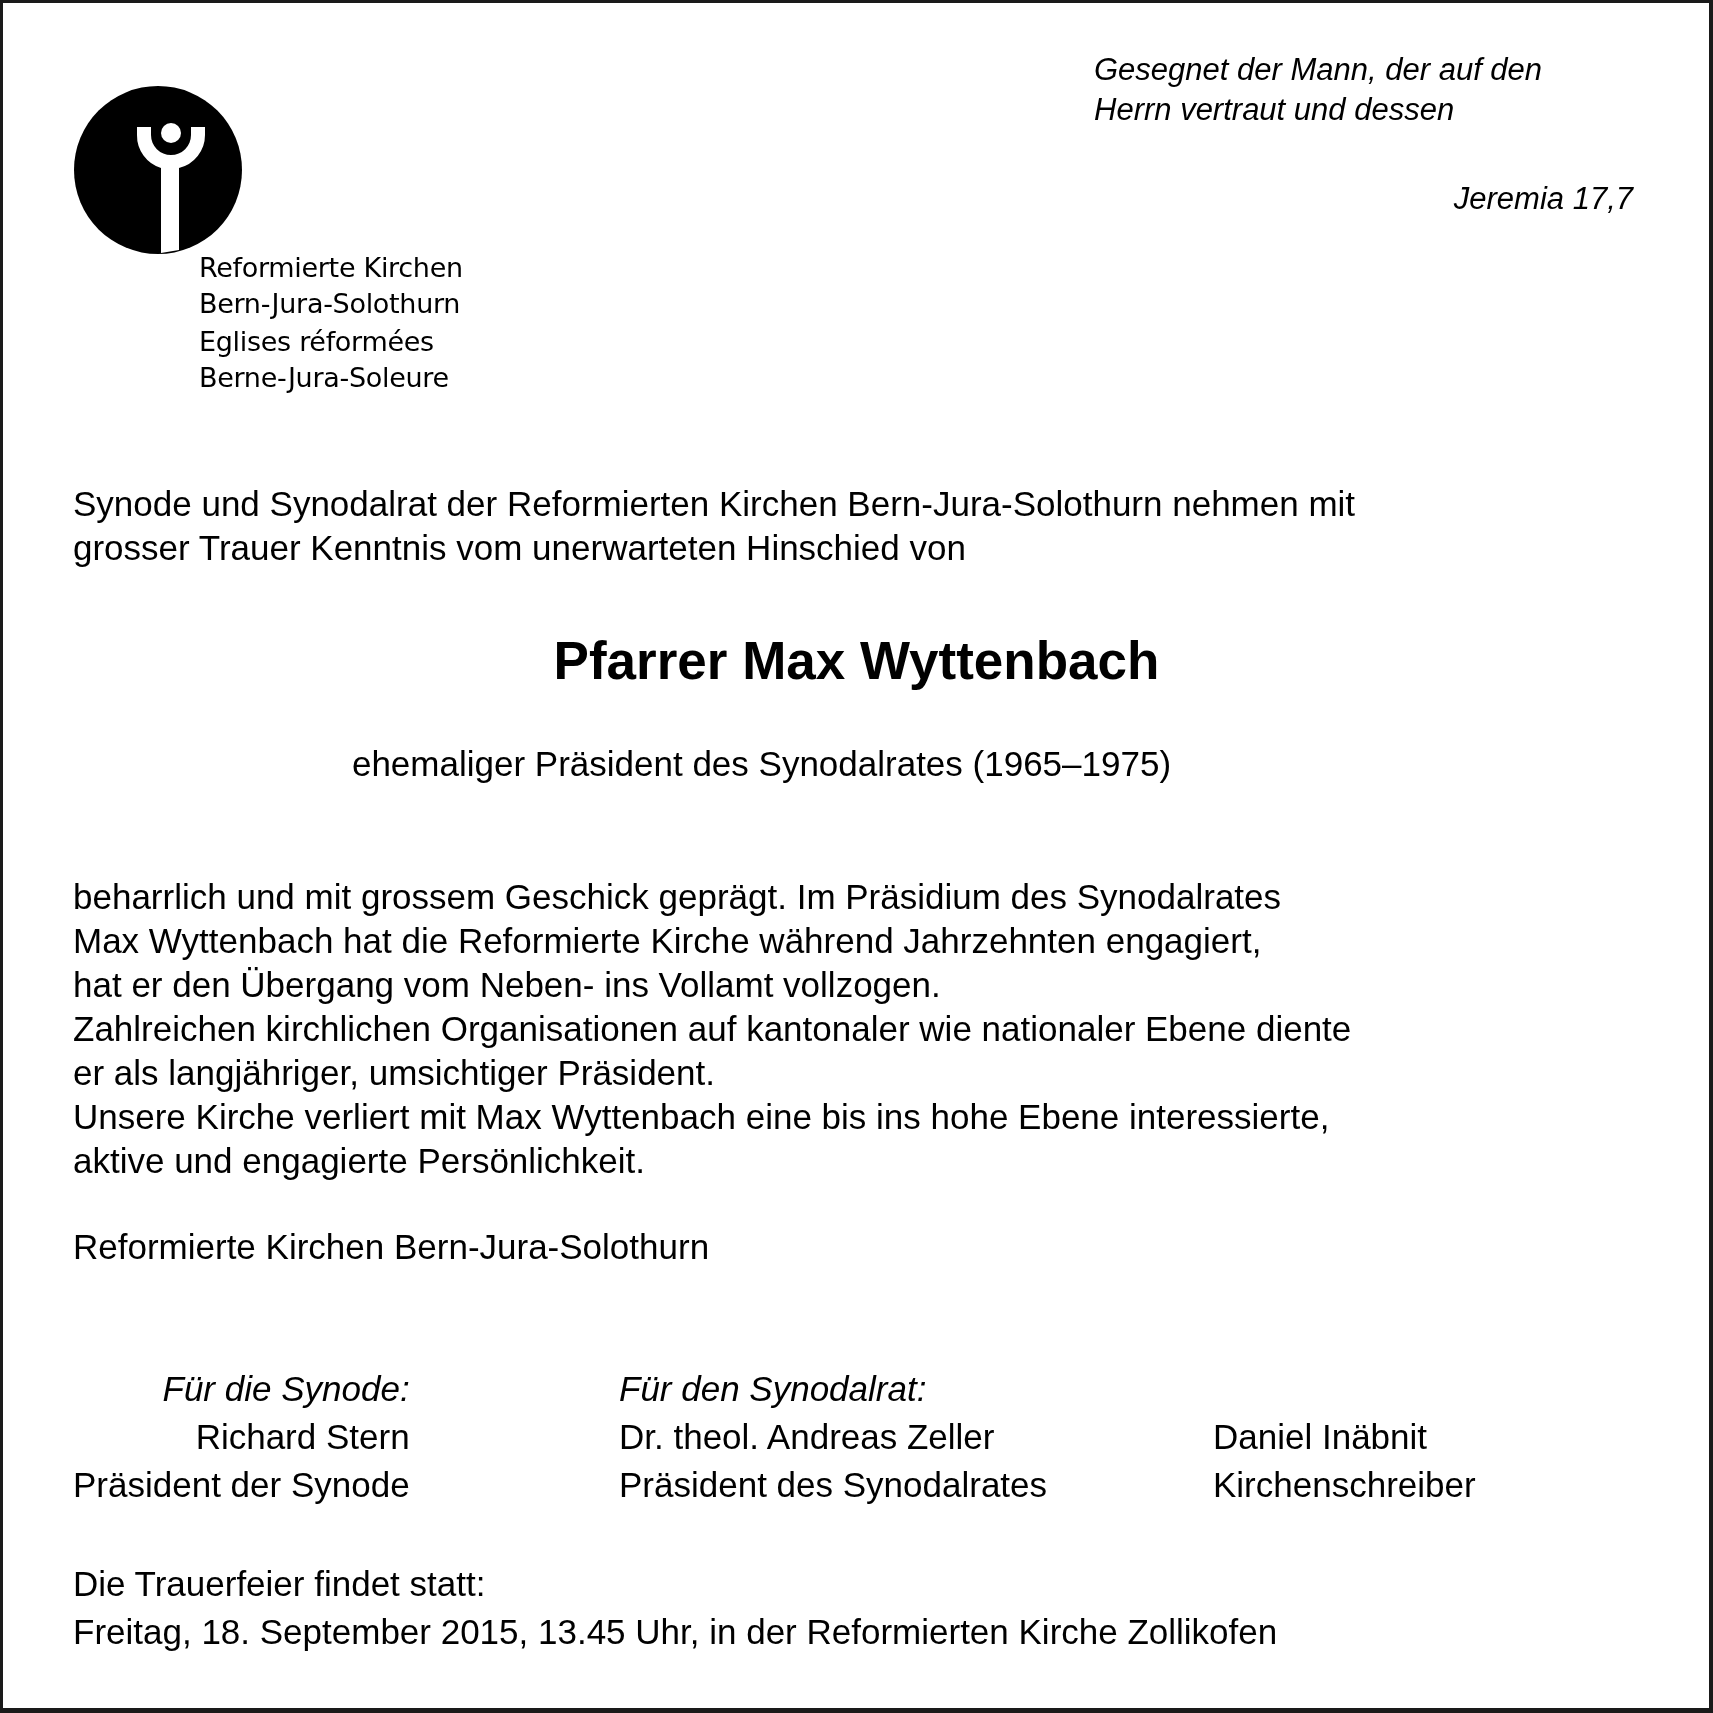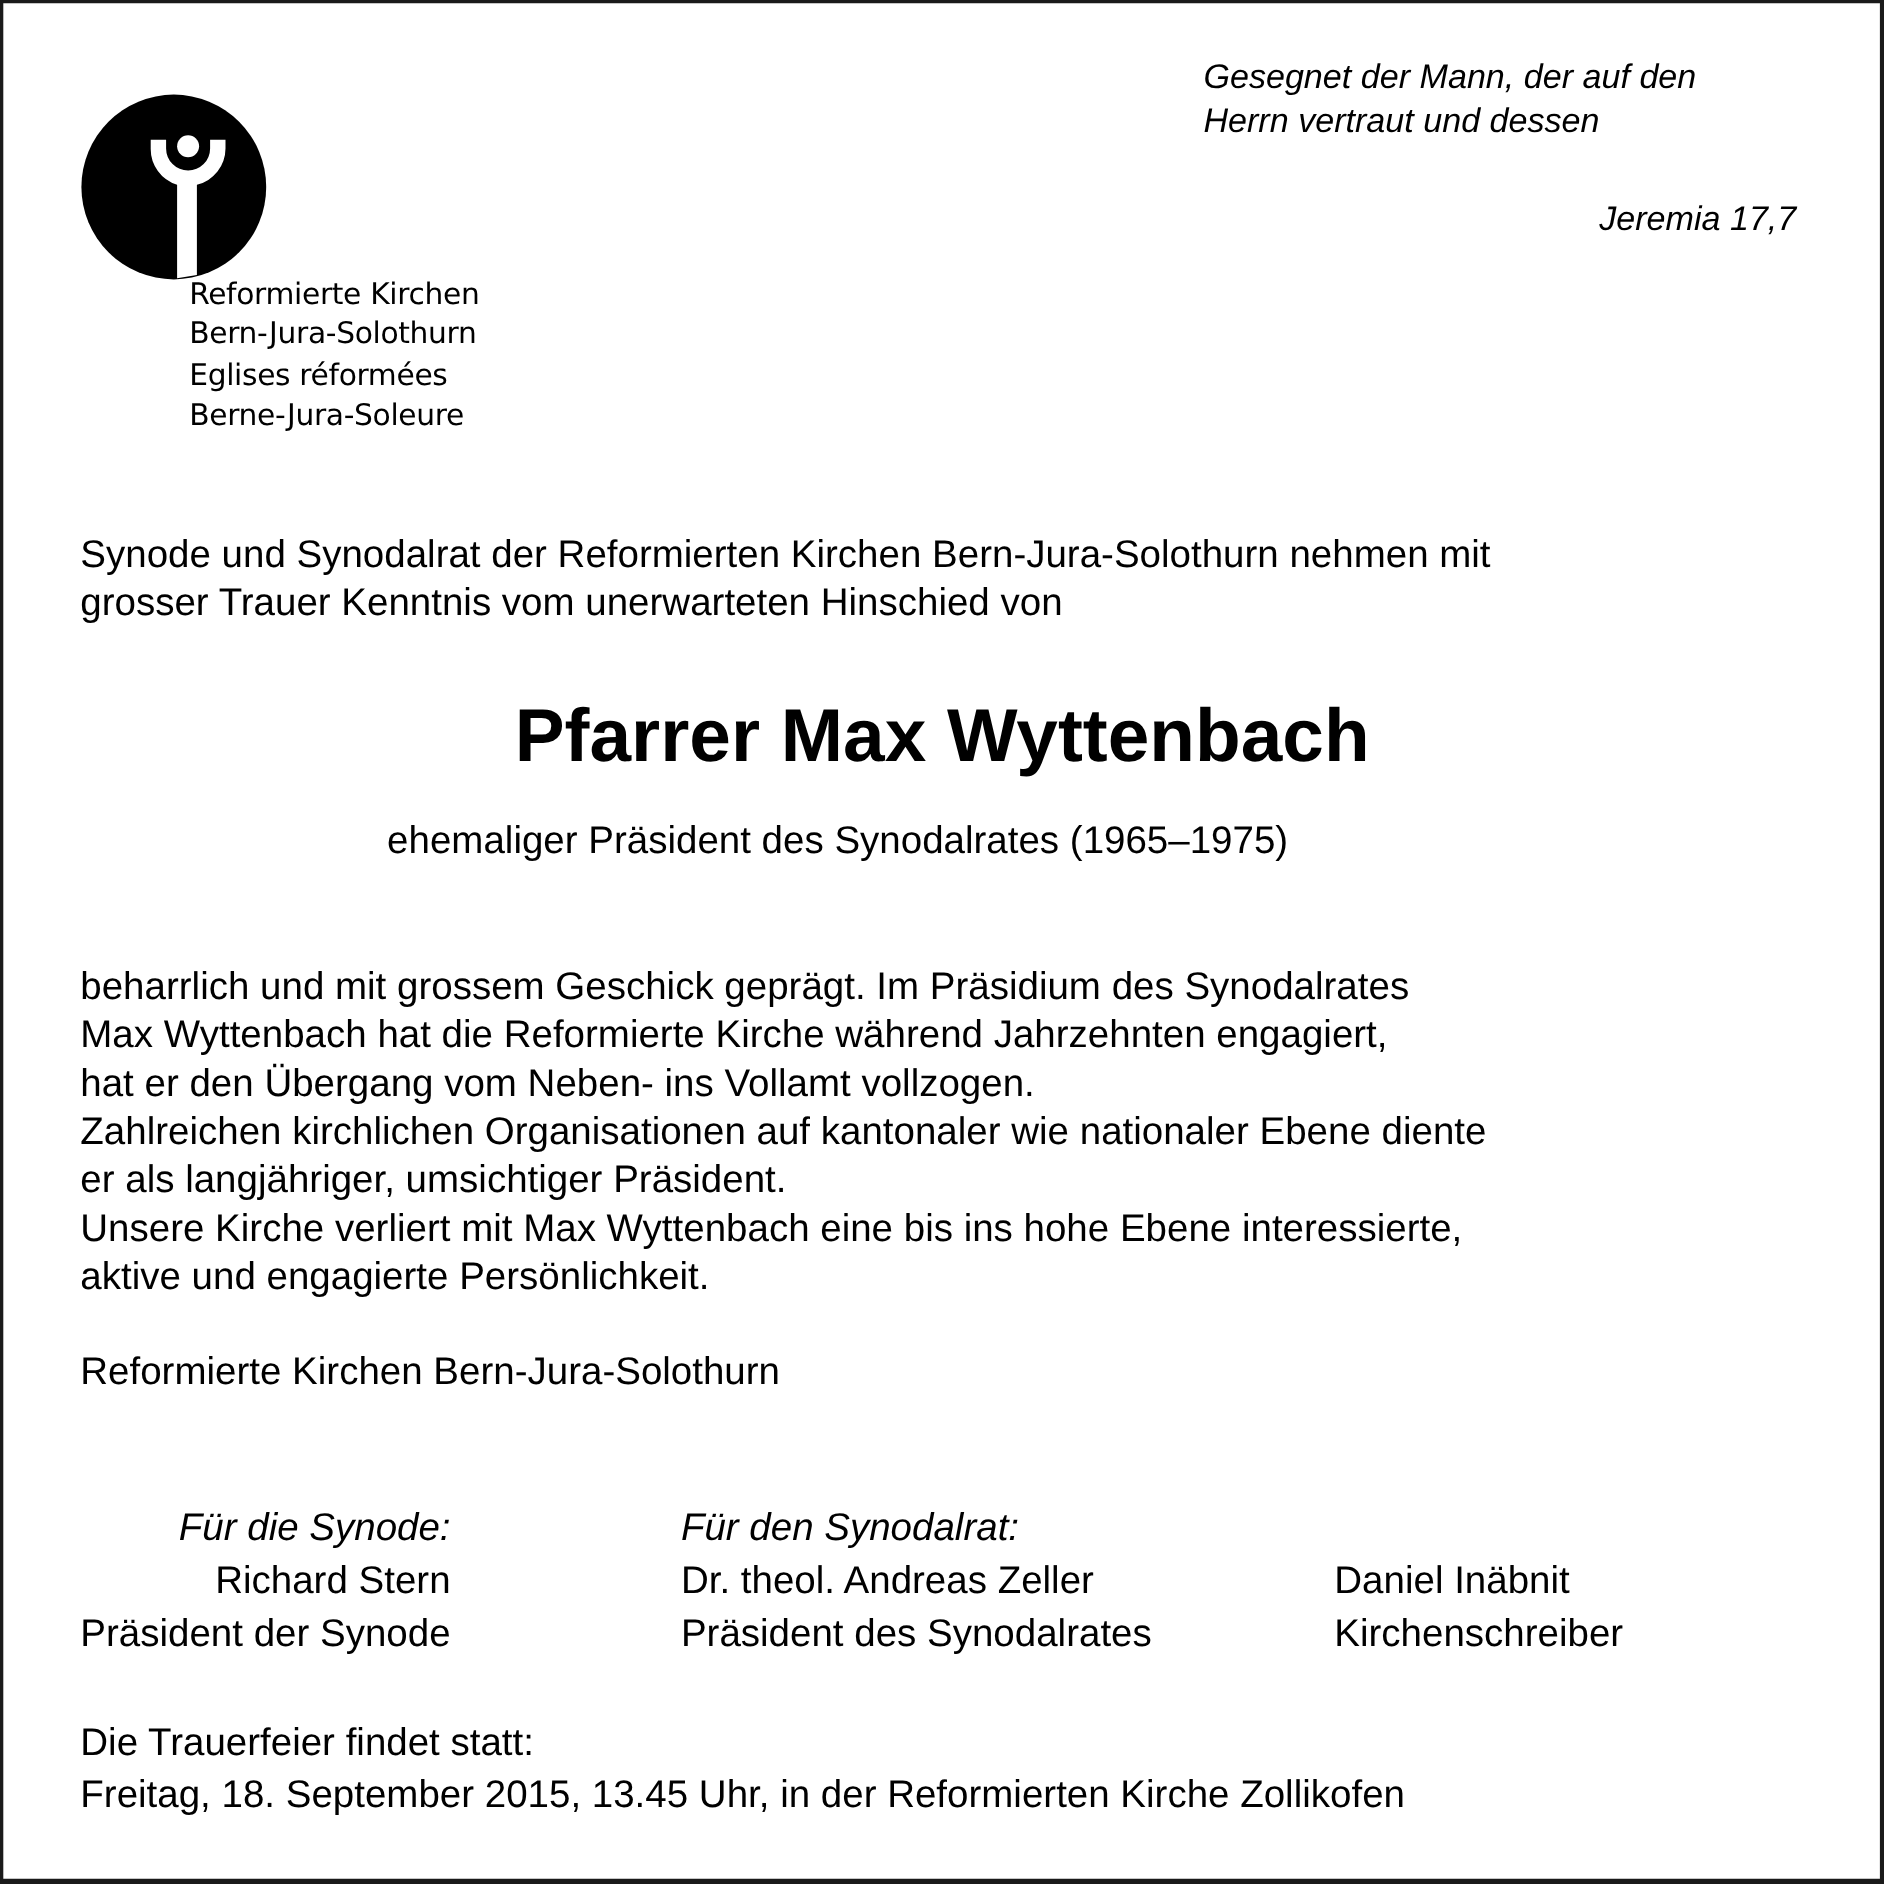--- a/index.html
+++ b/index.html
@@ -4,38 +4,38 @@
 <style>
   html, body { margin:0; padding:0; background:#fff; }
   body { width:1713px; height:1713px; position:relative; overflow:hidden; font-family:"Liberation Sans", sans-serif; color:#000; }
   .frame { position:absolute; left:0; top:0; width:1713px; height:1713px; box-sizing:border-box; border:3px solid #1a1a1a; border-bottom-width:5px; border-right-width:4px; }
   .abs { position:absolute; white-space:nowrap; }
   .logo-mark { position:absolute; left:73px; top:85px; width:170px; height:170px; }
   .logo-text { position:absolute; left:172px; font-family:"DejaVu Sans", sans-serif; font-size:27px; letter-spacing:-0.3px; line-height:36px; }
   .verse { position:absolute; left:1094px; top:50px; font-style:italic; font-size:31px; line-height:40px; }
   .verse-ref { position:absolute; right:80px; top:181px; font-style:italic; font-size:31px; }
   .body-text { font-size:35px; line-height:44px; position:absolute; left:73px; }
-  .headline { position:absolute; left:0; width:1713px; text-align:center; top:630px; font-size:68px; font-weight:bold; letter-spacing:0px; }
+  .headline { position:absolute; left:0; width:1713px; text-align:center; top:630px; font-size:53px; font-weight:bold; letter-spacing:0px; }
   .subtitle { position:absolute; left:0; width:1523px; text-align:center; top:744px; font-size:35px; }
   .sig { position:absolute; font-size:35px; line-height:48px; }
   .sig .it { font-style:italic; }
   .org { position:absolute; left:73px; top:1227px; font-size:35px; font-weight:normal; }
 </style>
 </head>
 <body>
 
 <div class="frame"></div>
 
 <svg class="logo-mark" viewBox="0 0 170 170">
   <circle cx="85" cy="85" r="84" fill="#000"></circle>
   <path d="M62 44 A34 34 0 0 0 96 84" fill="none" stroke="#fff" stroke-width="0"></path>
   <path d="M64 42 L78 42 L78 50 A20 20 0 0 0 118 50 L118 42 L132 42 L132 50 A34 34 0 0 1 106 83 L106 165 L88 168 L88 83 A34 34 0 0 1 64 50 Z" fill="#fff"></path>
   <circle cx="98" cy="48" r="10" fill="#fff"></circle>
 </svg>
-<div class="logo-text" style="top:250px;">
+<div class="logo-text" style="top:250px;margin-left:27px;">
   <div>Reformierte Kirchen</div>
   <div>Bern-Jura-Solothurn</div>
   <div style="margin-top:2px;">Eglises réformées</div>
   <div>Berne-Jura-Soleure</div>
 </div>
 
 <div class="verse">
   <div>Gesegnet der Mann, der auf den</div>
   <div>Herrn vertraut und dessen</div>
 </div>

